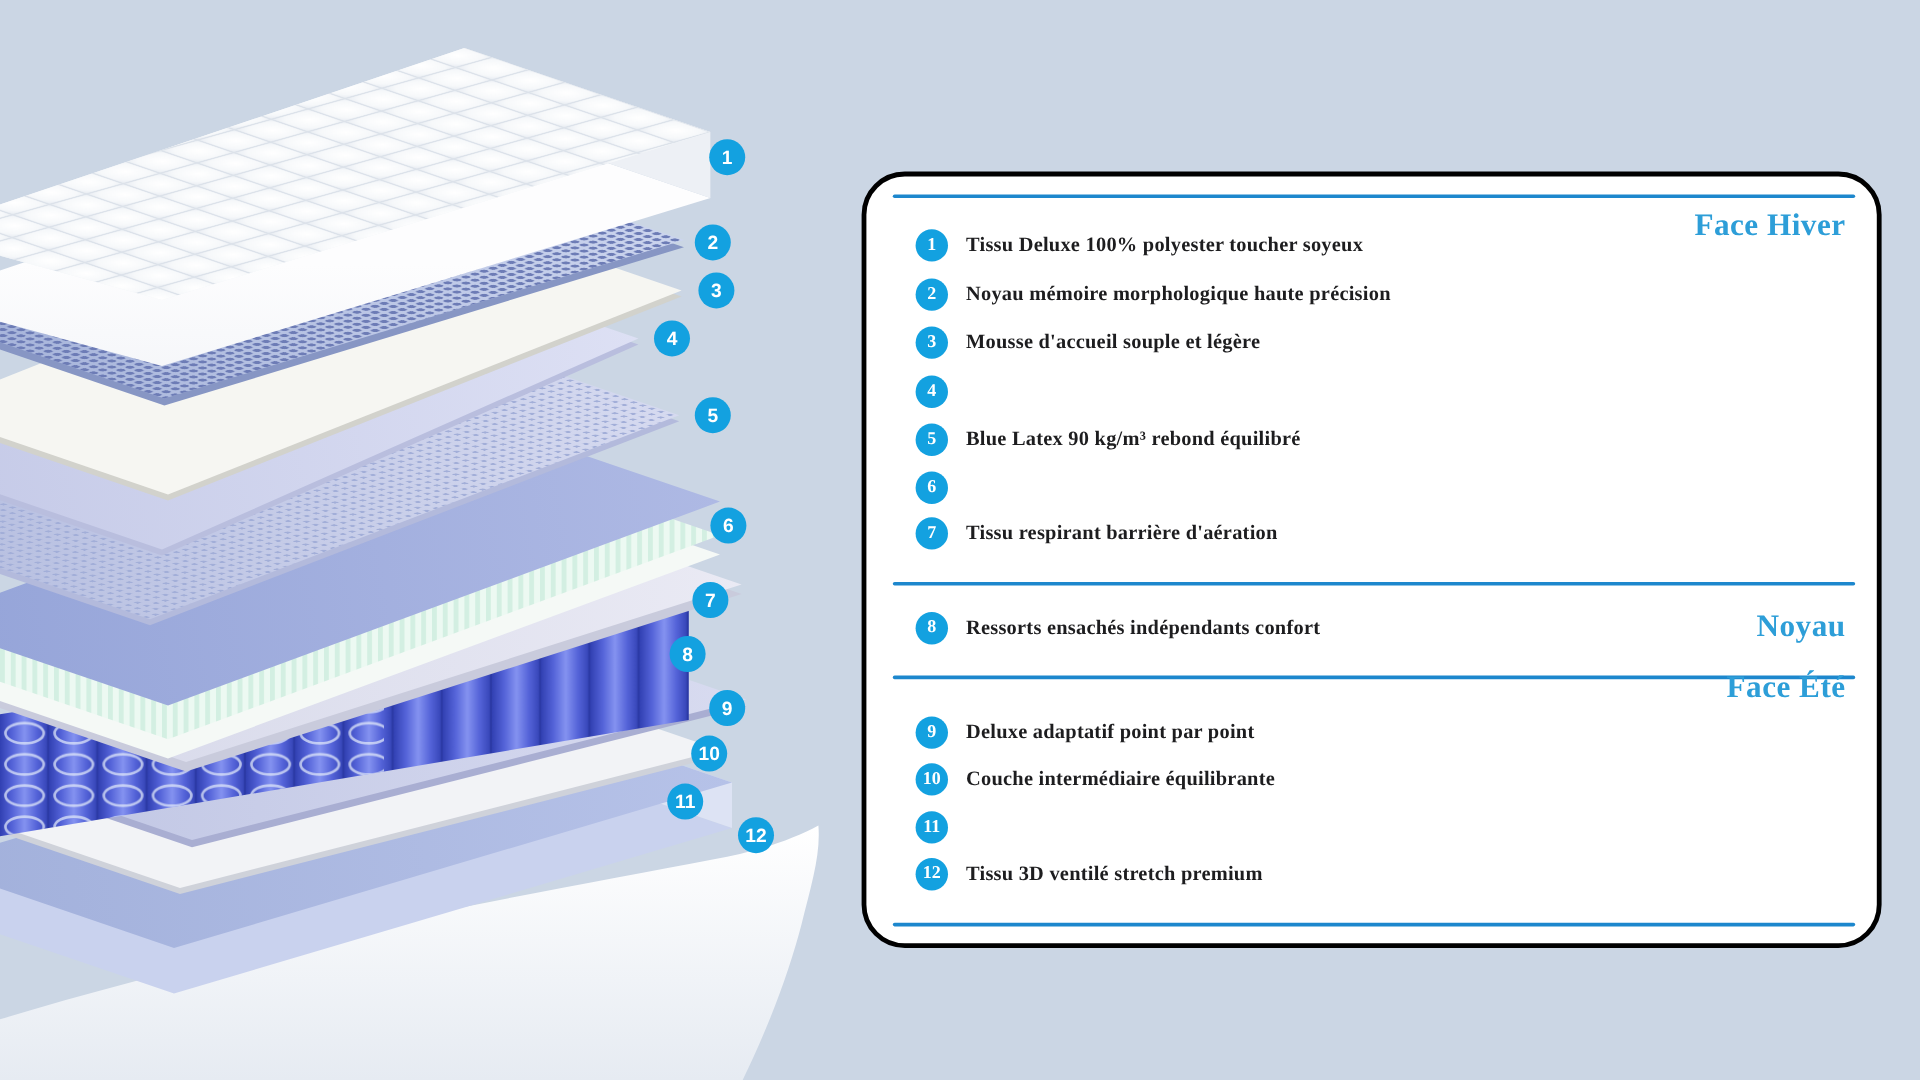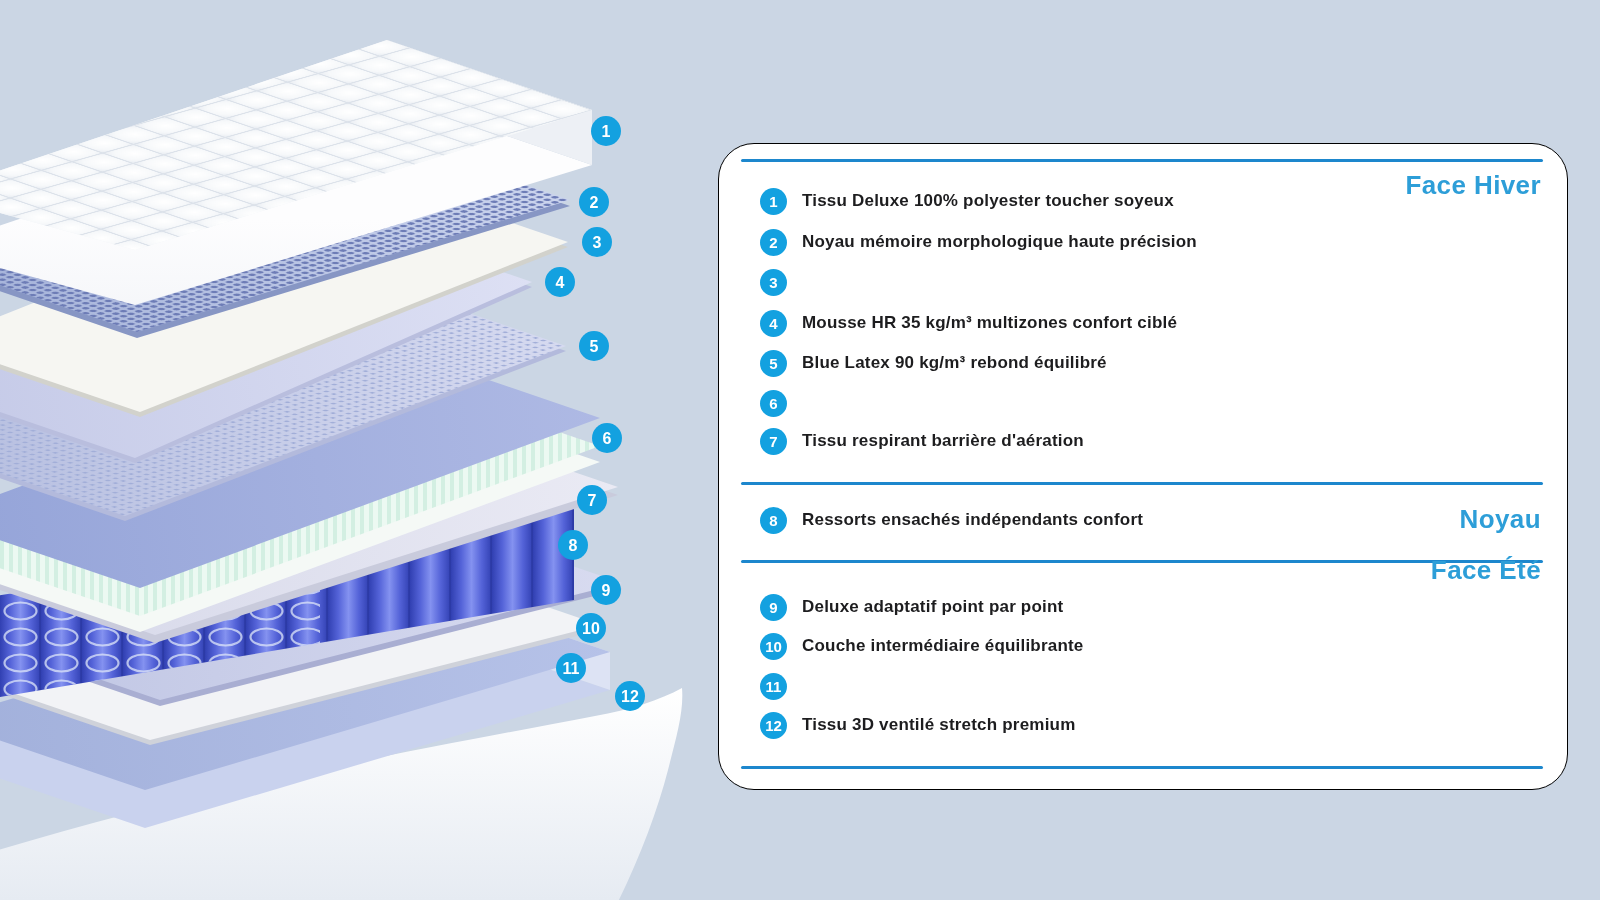--- a/index.html
+++ b/index.html
@@ -1,21 +1,21 @@
 <!DOCTYPE html>
 <html><head>
 <meta charset="utf-8">
 <style>
   html,body{margin:0;padding:0;}
   body{width:1600px;height:900px;overflow:hidden;font-family:"Liberation Sans",sans-serif;}
   .stage{position:relative;width:1600px;height:900px;background:#cbd6e4;overflow:hidden;}
   .diagram-wrap{position:absolute;left:0;top:0;width:700px;height:900px;}
   
   .panel{position:absolute;left:718px;top:143px;width:850px;height:647px;background:#ffffff;
-         border:1px solid #000000;border-radius:36px;box-sizing:border-box;}
+         border:4px solid #000000;border-radius:36px;box-sizing:border-box;font-family:Liberation Serif, serif;}
   .rule{position:absolute;left:22px;width:802px;height:3px;background:#1d87cd;border-radius:2px;}
   .sec-title{position:absolute;right:26px;font-size:26px;font-weight:700;color:#2d9ed8;
              letter-spacing:.4px;white-space:nowrap;}
   .row{position:absolute;left:41px;height:28px;display:flex;align-items:center;gap:15px;}
   .dot{flex:0 0 auto;width:27px;height:27px;border-radius:50%;background:#13a1e0;color:#fff;
        font-size:15px;font-weight:700;display:flex;align-items:center;justify-content:center;}
   .lbl{font-size:17px;font-weight:600;color:#1d1d1f;letter-spacing:.2px;white-space:nowrap;}
   
   .bnum{font-family:"Liberation Sans",sans-serif;font-size:16px;font-weight:700;fill:#ffffff;text-anchor:middle;}
 </style>
@@ -227,24 +227,24 @@
     <div class="row" style="top:43px">
         <span class="dot">1</span>
         <span class="lbl">Tissu Deluxe 100% polyester toucher soyeux</span>
       </div>
     <div class="row" style="top:84px">
         <span class="dot">2</span>
         <span class="lbl">Noyau mémoire morphologique haute précision</span>
       </div>
     <div class="row" style="top:124px">
         <span class="dot">3</span>
+        <span class="lbl">Mousse d'accueil souple et légère</span>
       </div>
     <div class="row" style="top:165px">
         <span class="dot">4</span>
-        <span class="lbl">Mousse HR 35 kg/m³ multizones confort ciblé</span>
       </div>
     <div class="row" style="top:205px">
         <span class="dot">5</span>
         <span class="lbl">Blue Latex 90 kg/m³ rebond équilibré</span>
       </div>
     <div class="row" style="top:245px">
         <span class="dot">6</span>
       </div>
     <div class="row" style="top:283px">
         <span class="dot">7</span>

